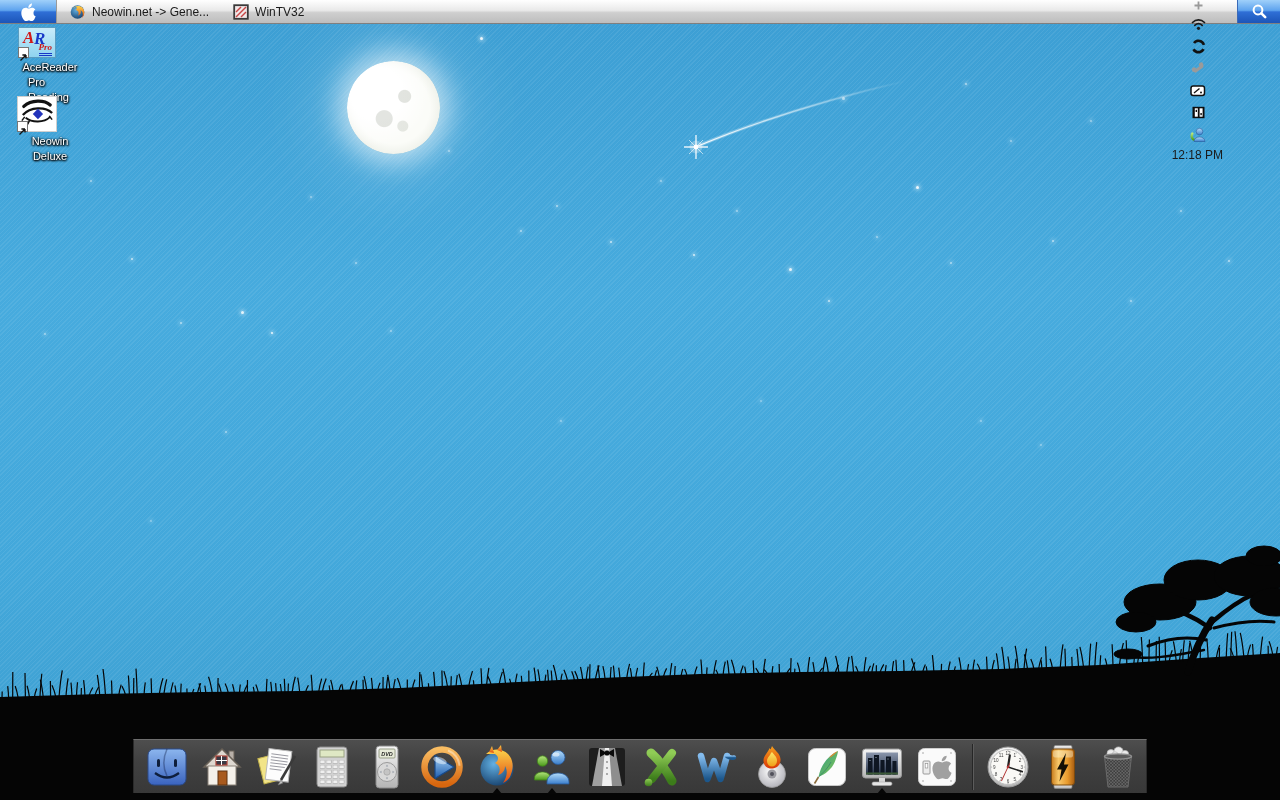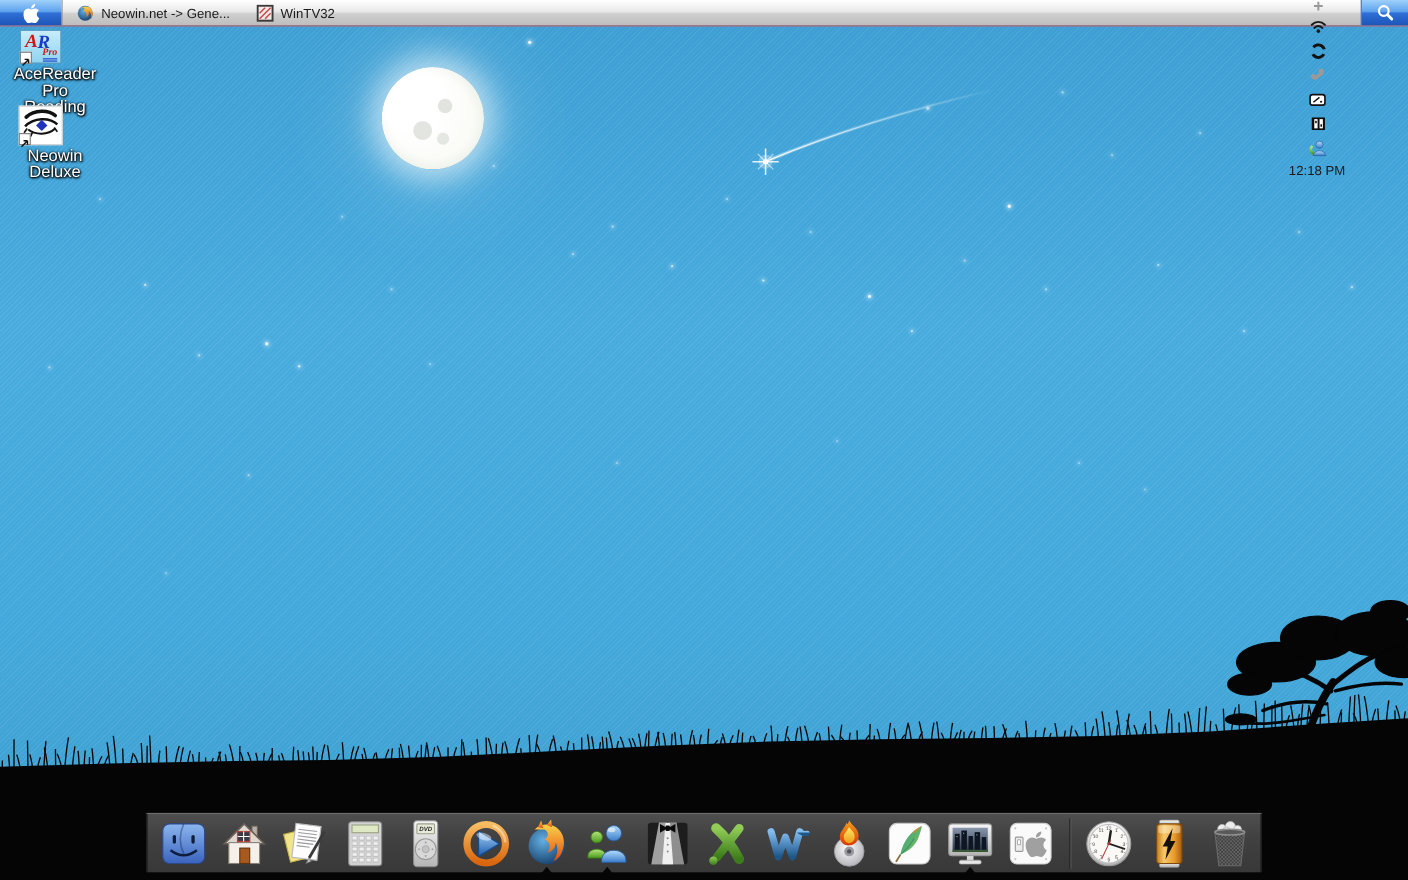--- a/index.html
+++ b/index.html
@@ -1,17 +1,17 @@
 <!DOCTYPE html>
 <html><head>
 <meta charset="utf-8">
 <style>
   html,body{margin:0;padding:0;width:1280px;height:800px;overflow:hidden;
     font-family:"Liberation Sans","DejaVu Sans",sans-serif;}
-  #stage{position:relative;width:1280px;height:800px;overflow:hidden;background:#ec4899;}
+  #stage{position:relative;width:1280px;height:800px;overflow:hidden;background:#a21caf;}
 
   
   #desktop{position:absolute;inset:24px 0 0 0;
     background-image:
       repeating-linear-gradient(315deg, rgba(255,255,255,.07) 0 1px, rgba(255,255,255,0) 1px 3px),
       linear-gradient(180deg,#3D9FD4 0%,#47ABDE 35%,#43A8DB 70%,#3D9ECF 100%);}
   .star{position:absolute;border-radius:50%;background:#fff;box-shadow:0 0 4px 1px rgba(255,255,255,.7);}
   #moon{position:absolute;border-radius:50%;
     background:
       radial-gradient(circle at 62% 38%, rgba(190,195,185,.45) 0 6px, transparent 7px),
@@ -33,21 +33,21 @@
   #apple-btn{width:56px;border-right:1px solid #9a9a9a;}
   #search-btn{width:42px;margin-left:0;border-left:1px solid #3a6ab8;border-right:none;}
   .task{display:flex;align-items:center;gap:6px;padding:0 12px;cursor:default;}
   .task svg{flex:none;}
   #tray{display:flex;align-items:center;gap:5px;margin-left:auto;padding:0 6px;flex-direction:column;}
   .trayic{display:flex;align-items:center;justify-content:center;width:18px;height:18px;}
   #menubar-time{margin:0 8px 0 6px;white-space:nowrap;}
 
   
   .dicon{position:absolute;width:70px;display:flex;flex-direction:column;align-items:center;gap:2px;cursor:default;}
-  .dicon .lbl{color:#fff;font-size:15px;line-height:15px;text-align:center;
+  .dicon .lbl{color:#fff;font-size:11px;line-height:15px;
     text-shadow:0 1px 2px #000,1px 1px 2px #000,-1px 0 2px #000;margin-left:26px;}
   .icon-frame{position:relative;}
   .sc-arrow{position:absolute;left:0;bottom:0;width:11px;height:11px;background:#fff;border:1px solid #777;box-sizing:border-box;}
   #ar-badge{width:38px;height:31px;position:relative;border:1px solid #5a9cc0;box-sizing:border-box;
     background:linear-gradient(180deg,#c8ecfa 0%,#8fd4f0 100%);font-family:"Liberation Serif","DejaVu Serif",serif;}
   #ar-badge .a{position:absolute;left:4px;top:0px;color:#d01818;font-style:italic;font-weight:bold;font-size:17px;}
   #ar-badge .r{position:absolute;left:15px;top:1px;color:#1838c8;font-style:italic;font-weight:bold;font-size:17px;}
   #ar-badge .pro{position:absolute;right:3px;top:14px;color:#d01818;font-style:italic;font-weight:bold;font-size:9px;
     border-bottom:3px double #1838c8;padding-bottom:1px;}
   #eye-badge{width:40px;height:36px;background:#fff;position:relative;border:1px solid #cfcfcf;box-sizing:border-box;}

